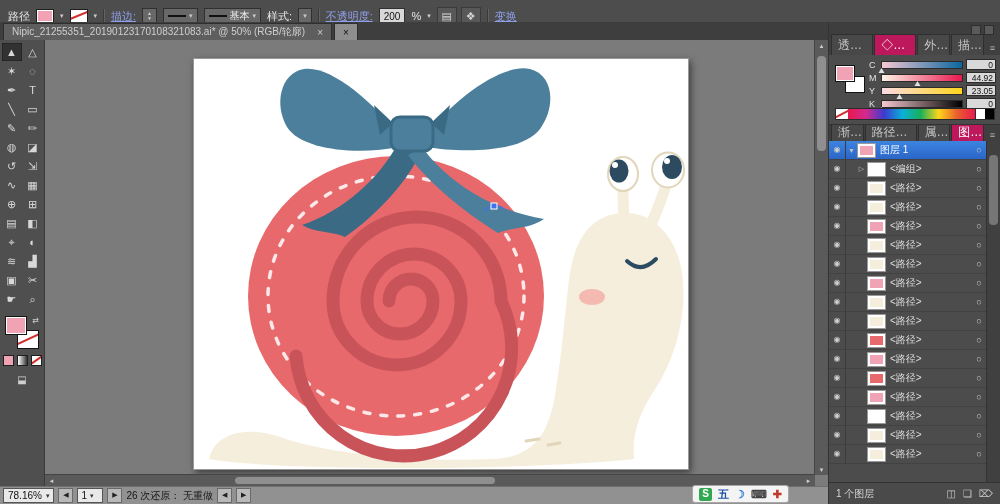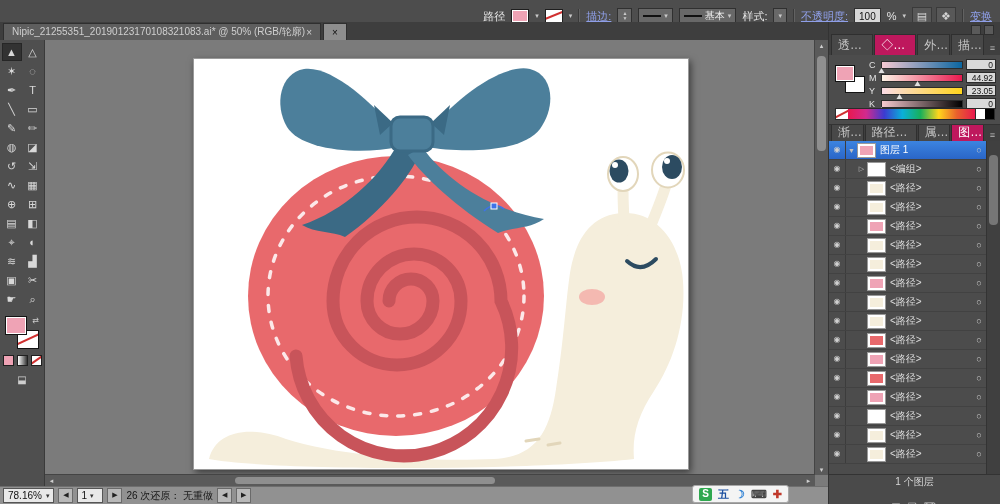--- a/index.html
+++ b/index.html
@@ -1,36 +1,36 @@
 <!DOCTYPE html>
 <html style="--shell: #E8696C; --spiral: #C8545A; --body: #F5EEDC; --bodyline: #E2D6BA; --bow: #4C7F9B; --bowdark: #3B6A85; --pupil: #2C4B61; --blush: #F3AFA9; --uiswatch: #EFA3B5;"><head>
 <meta charset="utf-8">
 <style>
   html,body{margin:0;padding:0;background:#2b2b2b;}
   #app{position:relative;width:1000px;height:504px;background:#535353;overflow:hidden;
        font-family:"Liberation Sans",sans-serif;color:#ddd;font-size:11px;}
   
   .control-bar{position:absolute;left:0;top:0;width:1000px;height:22px;background:#4d4d4d;
-      border-bottom:1px solid #333;display:flex;align-items:center;gap:6px;padding:16px 8px;box-sizing:border-box;justify-content:flex-end;}
+      border-bottom:1px solid #333;display:flex;align-items:center;gap:6px;padding:16px 8px;box-sizing:border-box;}
   .cb-label{color:#e6e6e6;}
   .cb-sep{width:1px;height:14px;background:#3a3a3a;border-right:1px solid #626262;}
   .swatch{width:16px;height:12px;border:1px solid #1e1e1e;box-shadow:inset 0 0 0 1px #fff;display:inline-block;}
   .swatch.fill{background:var(--uiswatch,#efa3b5);}
   .swatch.stroke{background:#fff;position:relative;overflow:hidden;}
   .swatch.stroke::after{content:"";position:absolute;left:-2px;top:4px;width:22px;height:2px;background:#d03030;transform:rotate(-22deg);}
   .dd{font-size:7px;color:#c9c9c9;}
   .cb-link{color:#8f9fe8;text-decoration:underline;cursor:pointer;}
   .cb-box{background:#686868;border:1px solid #303030;height:14px;display:inline-flex;align-items:center;gap:3px;padding:0 4px;font-size:10px;color:#eee;}
   .cb-box.light{background:#d8d8d8;color:#111;}
   .spin{display:inline-flex;flex-direction:column;font-size:5px;line-height:5px;color:#ccc;}
   .mini-line{display:inline-block;width:18px;height:2px;background:#111;}
   .cb-icon{width:18px;height:16px;display:inline-flex;align-items:center;justify-content:center;color:#d5d5d5;font-size:11px;background:#585858;border:1px solid #3a3a3a;}
   
   .tab-bar{position:absolute;left:0;top:22px;width:828px;height:18px;background:#3e3e3e;display:flex;align-items:flex-end;padding-left:3px;box-sizing:border-box;}
-  .doc-tab{height:16px;display:flex;align-items:center;gap:1px;padding:0 8px;font-size:10px;background:#5e5e5e;
+  .doc-tab{height:16px;display:flex;align-items:center;gap:12px;padding:0 8px;font-size:10px;background:#5e5e5e;
       color:#cfcfcf;border:1px solid #2f2f2f;border-bottom:none;margin-right:2px;white-space:nowrap;overflow:hidden;max-width:340px;}
   .doc-tab.active{background:#8e8e8e;color:#101010;}
   .doc-tab .close{font-size:10px;color:inherit;}
   .panel-top-strip{position:absolute;left:828px;top:22px;width:172px;height:16px;background:#3e3e3e;border-left:1px solid #333;display:flex;justify-content:flex-end;align-items:center;gap:3px;padding-right:6px;box-sizing:border-box;}
   .mini-sq{width:8px;height:8px;background:#5a5a5a;border:1px solid #2e2e2e;}
   
   .toolbox{position:absolute;left:0;top:40px;width:45px;bottom:18px;background:#4f4f4f;border-right:1px solid #3a3a3a;box-sizing:border-box;}
   #tools{display:grid;grid-template-columns:20px 20px;justify-content:center;gap:1px;padding-top:3px;}
   .tool{height:18px;display:flex;align-items:center;justify-content:center;font-size:11px;color:#d8d8d8;cursor:pointer;}
   .tool.active{background:#323232;box-shadow:inset 0 0 0 1px #262626;}
@@ -88,21 +88,21 @@
   .lrow .eye{width:16px;text-align:center;font-size:8px;color:#cfcfcf;border-right:1px solid #3c3c3c;align-self:stretch;line-height:18px;}
   .lrow .tri{width:11px;font-size:7px;color:#c0c0c0;text-align:center;}
   .lrow .ind{width:10px;}
   .lthumb{width:17px;height:13px;background:#fff;border:1px solid #999;margin-right:4px;position:relative;flex:none;}
   .lthumb .tc{position:absolute;left:2px;top:2px;right:2px;bottom:2px;}
   .lrow .lbl{flex:1;white-space:nowrap;overflow:hidden;}
   .lrow .target{width:16px;font-size:9px;color:#c8c8c8;text-align:center;}
   .lrow.sel{background:linear-gradient(#3c84e0,#2a66c8);color:#fff;}
   .lscroll{position:absolute;right:0;top:103px;bottom:22px;width:13px;background:#404040;border-left:1px solid #333;}
   .lsthumb{position:absolute;left:2px;right:2px;top:14px;height:70px;background:#767676;border-radius:4px;}
-  .lfooter{position:absolute;left:0;right:0;bottom:0;height:30px;background:#4a4a4a;border-top:1px solid #333;display:flex;align-items:center;gap:6px;padding:0 7px;font-size:10px;color:#d8d8d8;box-sizing:border-box;flex-direction:column;}
+  .lfooter{position:absolute;left:0;right:0;bottom:0;height:22px;background:#4a4a4a;border-top:1px solid #333;display:flex;align-items:center;gap:6px;padding:0 7px;font-size:10px;color:#d8d8d8;box-sizing:border-box;}
   .lfooter .spacer{flex:1;}
   .lf-icon{color:#c8c8c8;font-size:10px;}
   
   .status-bar{position:absolute;left:0;bottom:0;width:828px;height:18px;background:#919191;border-top:1px solid #6e6e6e;
       display:flex;align-items:center;gap:4px;padding:0 3px;box-sizing:border-box;color:#1c1c1c;font-size:10px;}
   .zoom-box{background:#e9e9e9;border:1px solid #555;height:13px;line-height:13px;padding:0 4px;color:#111;display:flex;align-items:center;gap:4px;}
   .nav-btn{background:#b9b9b9;border:1px solid #6a6a6a;width:13px;height:13px;line-height:12px;text-align:center;font-size:7px;color:#222;}
   .page-box{background:#e9e9e9;border:1px solid #555;height:13px;line-height:13px;min-width:18px;text-align:center;color:#111;display:flex;align-items:center;gap:3px;padding:0 3px;}
   .undo-text{color:#151515;}
   
@@ -135,21 +135,21 @@
         <span class="mini-line"></span>
         <span>基本</span>
         <span class="dd">▾</span>
       </span>
     <span class="cb-label">样式:</span>
     <span class="cb-box">
         <span class="dd">▾</span>
       </span>
     <span class="cb-sep"></span>
     <span class="cb-link">不透明度:</span>
-    <span class="cb-box light">100</span>
+    <span class="cb-box light">200</span>
     <span class="cb-label">%</span>
     <span class="dd">▾</span>
     <span id="cb-icons" style="display:inline-flex;gap:4px;">
         <span class="cb-icon">▤</span>
         <span class="cb-icon">❖</span>
       </span>
     <span class="cb-sep"></span>
     <span class="cb-link">变换</span>
   </div>
 

